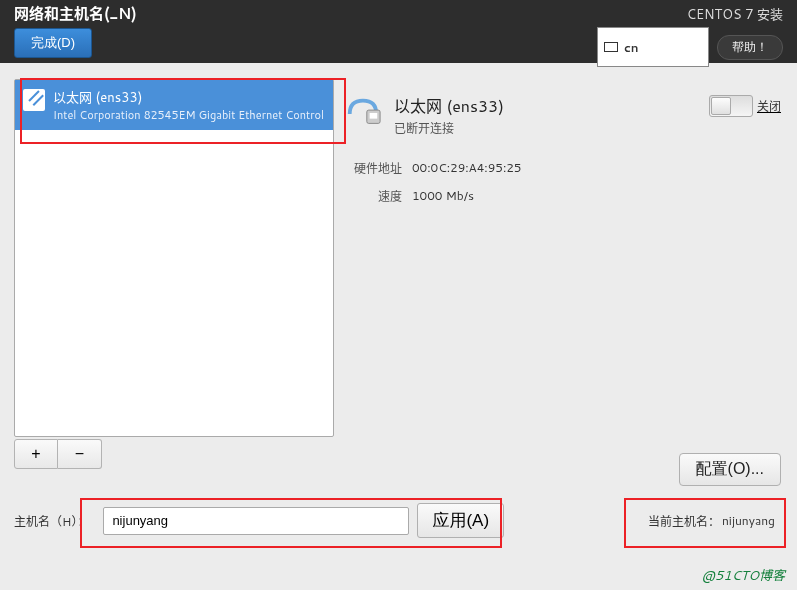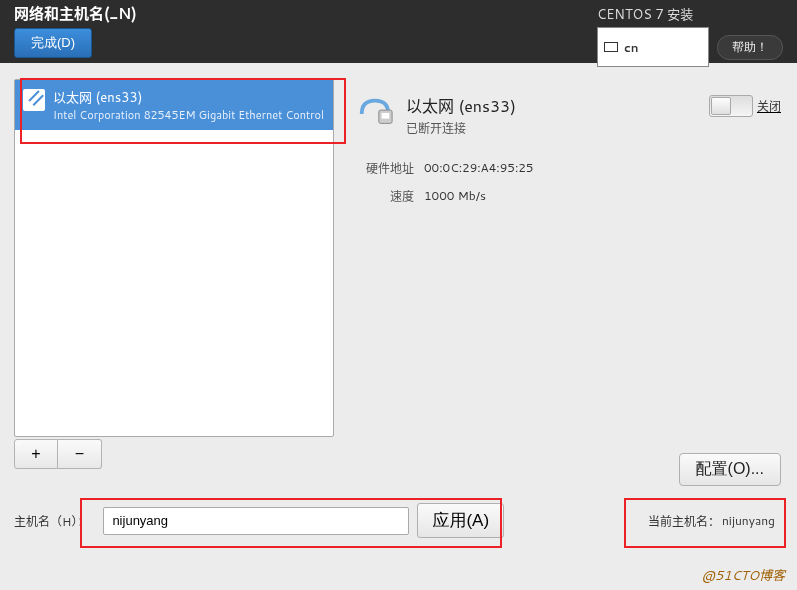--- a/index.html
+++ b/index.html
@@ -25,21 +25,21 @@
       background: linear-gradient(#3d8edc, #2a6fb8);
       border: 1px solid #1c5690;
       border-radius: 3px;
       padding: 5px 16px;
       color: #fff;
       font-size: 13px;
       cursor: pointer;
       width: fit-content;
       margin-top: 2px;
     }
-    .top-right { display: flex; flex-direction: column; gap: 4px; }
+    .top-right { display: flex; flex-direction: column; align-items: flex-end; gap: 4px; }
     .install-label { font-size: 13px; color: #ddd; margin-top: 2px;}
     .top-tools { display: flex; gap: 8px; align-items: center; }
     .keyboard-widget {
       background: #fff;
       border: 1px solid #888;
       padding: 2px 6px;
       display: flex;
       align-items: center;
       gap: 6px;
       width: 112px;
@@ -53,21 +53,21 @@
     .help-btn {
       background: #3a3a3a;
       color: #eee;
       border: 1px solid #555;
       padding: 3px 14px;
       border-radius: 12px;
       font-size: 12px;
       cursor: pointer;
     }
     .content { padding: 16px 14px 10px 14px; position: relative; }
-    .upper-row { display: flex; gap: 22px; justify-content: space-between; }
+    .upper-row { display: flex; gap: 10px; justify-content: space-between; }
     .left-col { width: 320px; display: flex; flex-direction: column; }
     .net-list {
       background: #fff;
       border: 1px solid #aaa;
       height: 358px;
       border-radius: 2px;
       position: relative;
     }
     .net-item {
       background: #4a90d9;
@@ -136,21 +136,21 @@
     }
     .apply-btn {
       padding: 5px 14px; background: linear-gradient(#fafafa,#e6e6e6);
       border:1px solid #b0b0b0; border-radius: 3px; font-size: 17px; cursor:pointer;
     }
     .current-hn { margin-left: auto; font-size: 12px; color: #333; display: flex; gap: 2px; padding-right: 8px;}
     .red-box { position: absolute; border: 2px solid #ec2126; pointer-events: none;}
     .rb1 { left: 20px; top: 78px; width: 326px; height: 66px;}
     .rb2 { left: 80px; top: 498px; width: 422px; height: 50px;}
     .rb3 { left: 624px; top: 498px; width: 162px; height: 50px;}
-    .watermark { position:absolute; right: 12px; bottom: 6px; font-size: 13px; color: #a16207; font-style: italic;}
+    .watermark { position:absolute; right: 12px; bottom: 6px; font-size: 13px; color: #15803d; font-style: italic;}
   </style>
 </head>
 <body>
 
 <div class="top-bar">
   <div class="top-left">
     <div class="page-title">网络和主机名(_N)</div>
     <button class="done-btn">完成(D)</button>
   </div>
   <div class="top-right">

